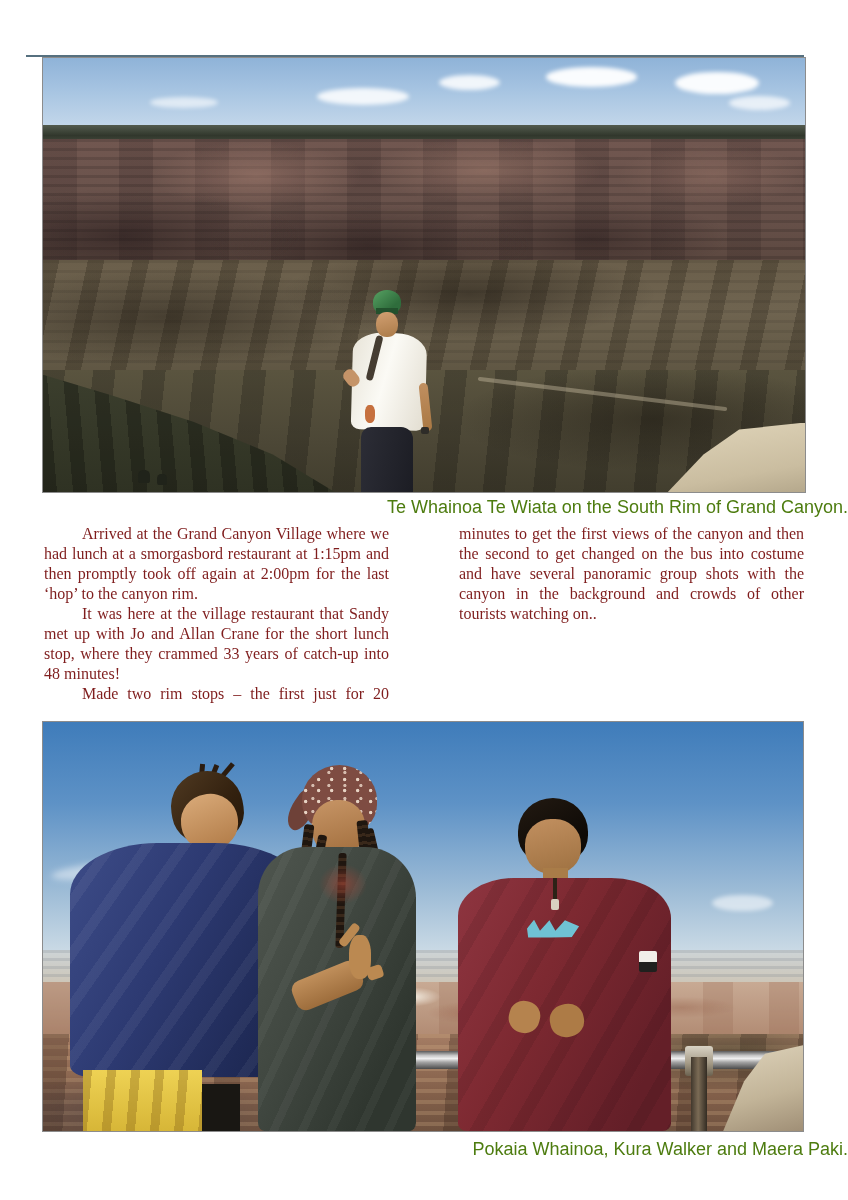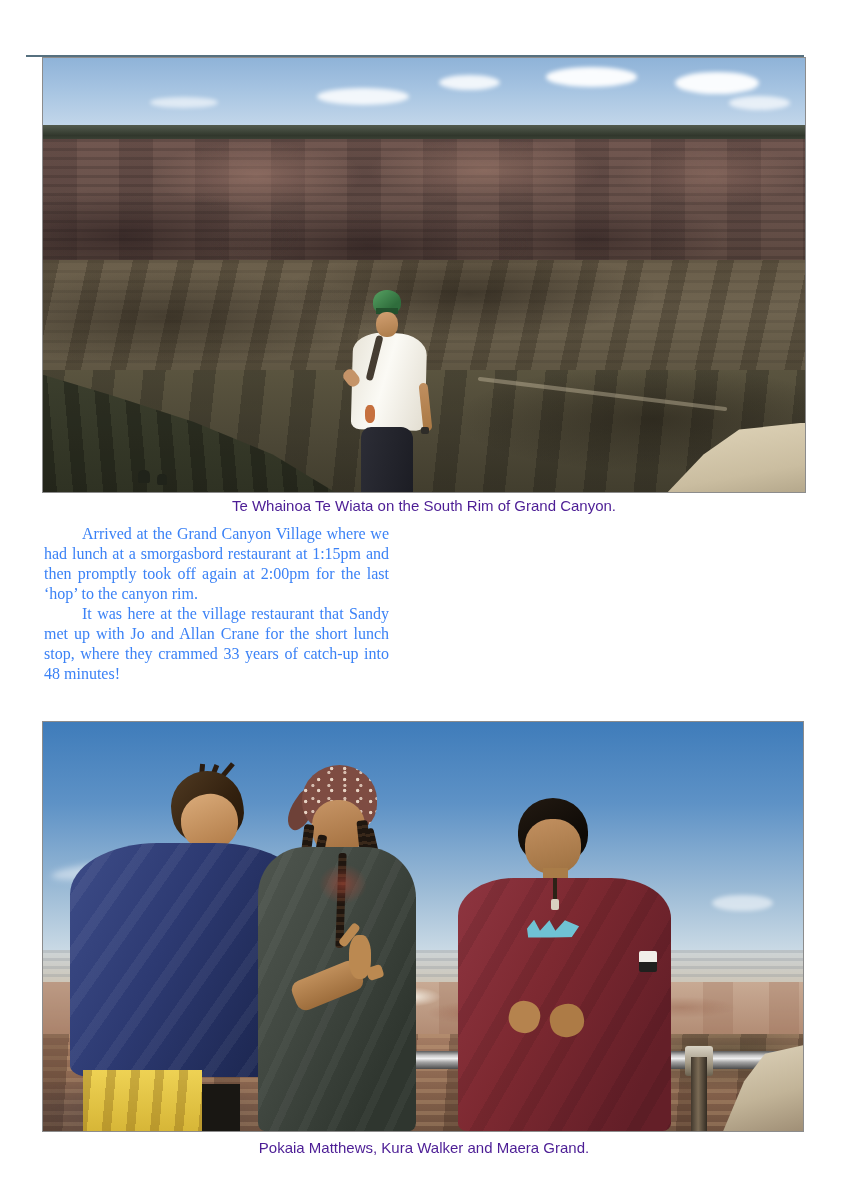--- a/index.html
+++ b/index.html
@@ -6,27 +6,27 @@
   .page{position:relative;width:848px;height:1200px;background:#ffffff;overflow:hidden;
         font-family:"Liberation Serif", serif;}
   .ly{position:absolute;}
   
   .top-rule{position:absolute;left:26px;top:55px;width:778px;height:2px;background:#56707f;}
   
   figure{margin:0;}
   .photo{position:absolute;left:42px;border:1px solid #8c8c8c;overflow:hidden;background:#6a5d50;}
   .photo1{top:57px;width:762px;height:434px;}
   .photo2{top:721px;width:760px;height:409px;}
-  .caption{position:absolute;left:0;width:848px;text-align:center;
-           font-family:"Liberation Sans", sans-serif;font-size:15px;color:#4c1d95;}
+  .caption{position:absolute;left:0;width:848px;text-align:right;
+           font-family:"Liberation Sans", sans-serif;font-size:18px;color:#4d7c0f;}
   .caption1{top:497px;}
   .caption2{top:1139px;}
   
   .article{position:absolute;left:44px;top:524px;width:760px;display:flex;gap:70px;
-           font-family:"Liberation Serif", serif;font-size:16px;line-height:20px;color:#3b82f6;}
+           font-family:"Liberation Serif", serif;font-size:16px;line-height:20px;color:#7f1d1d;}
   .col{width:345px;text-align:justify;}
   .col p{margin:0;text-indent:38px;}
   .p-cont{text-indent:0 !important;}
   .p-trunc{text-align-last:justify;}
 
   
   .p1-sky{top:0;left:0;width:100%;height:17.5%;background:linear-gradient(180deg,#8fb3d8 0%,#a5c3e1 40%,#c9dbec 100%);}
   .cloud{position:absolute;background:rgba(255,255,255,.85);border-radius:50%;filter:blur(2px);}
   .c1{left:36%;top:40%;width:12%;height:22%;}
   .c2{left:52%;top:22%;width:8%;height:20%;}
@@ -191,22 +191,24 @@
       <div class="ly p1-pouch"></div>
       <div class="ly p1-pants"></div>
     </div>
   </figure>
   <div class="caption caption1">Te Whainoa Te Wiata on the South Rim of Grand Canyon.</div>
 
   <div class="article">
     <div class="col">
       <p>Arrived at the Grand Canyon Village where we had lunch at a smorgasbord restaurant at 1:15pm and then promptly took off again at 2:00pm for the last ‘hop’ to the canyon rim.</p>
       <p>It was here at the village restaurant that Sandy met up with Jo and Allan Crane for the short lunch stop, where they crammed 33 years of catch-up into 48 minutes!</p>
+      <p class="p-trunc">Made two rim stops – the first just for 20</p>
     </div>
     <div class="col">
+      <p class="p-cont">minutes to get the first views of the canyon and then the second to get changed on the bus into costume and have several panoramic group shots with the canyon in the background and crowds of other tourists watching on..</p>
     </div>
   </div>
 
   <figure class="photo photo2">
     <div class="ly p2-sky">
       <div class="ly p2-wisp"></div>
       <div class="ly p2-wisp2"></div>
     </div>
     <div class="ly p2-horizon"></div>
     <div class="ly p2-canup"></div>
@@ -250,15 +252,15 @@
       <div class="ly c-neck"></div>
       <div class="ly c-shirt"></div>
       <div class="ly c-neckl"></div>
       <div class="ly c-pend"></div>
       <div class="ly c-logo"></div>
       <div class="ly c-patch"></div>
       <div class="ly c-hand1"></div>
       <div class="ly c-hand2"></div>
     </div>
   </figure>
-  <div class="caption caption2">Pokaia Matthews, Kura Walker and Maera Grand.</div>
+  <div class="caption caption2">Pokaia Whainoa, Kura Walker and Maera Paki.</div>
 
 </div>
 
 </body></html>

